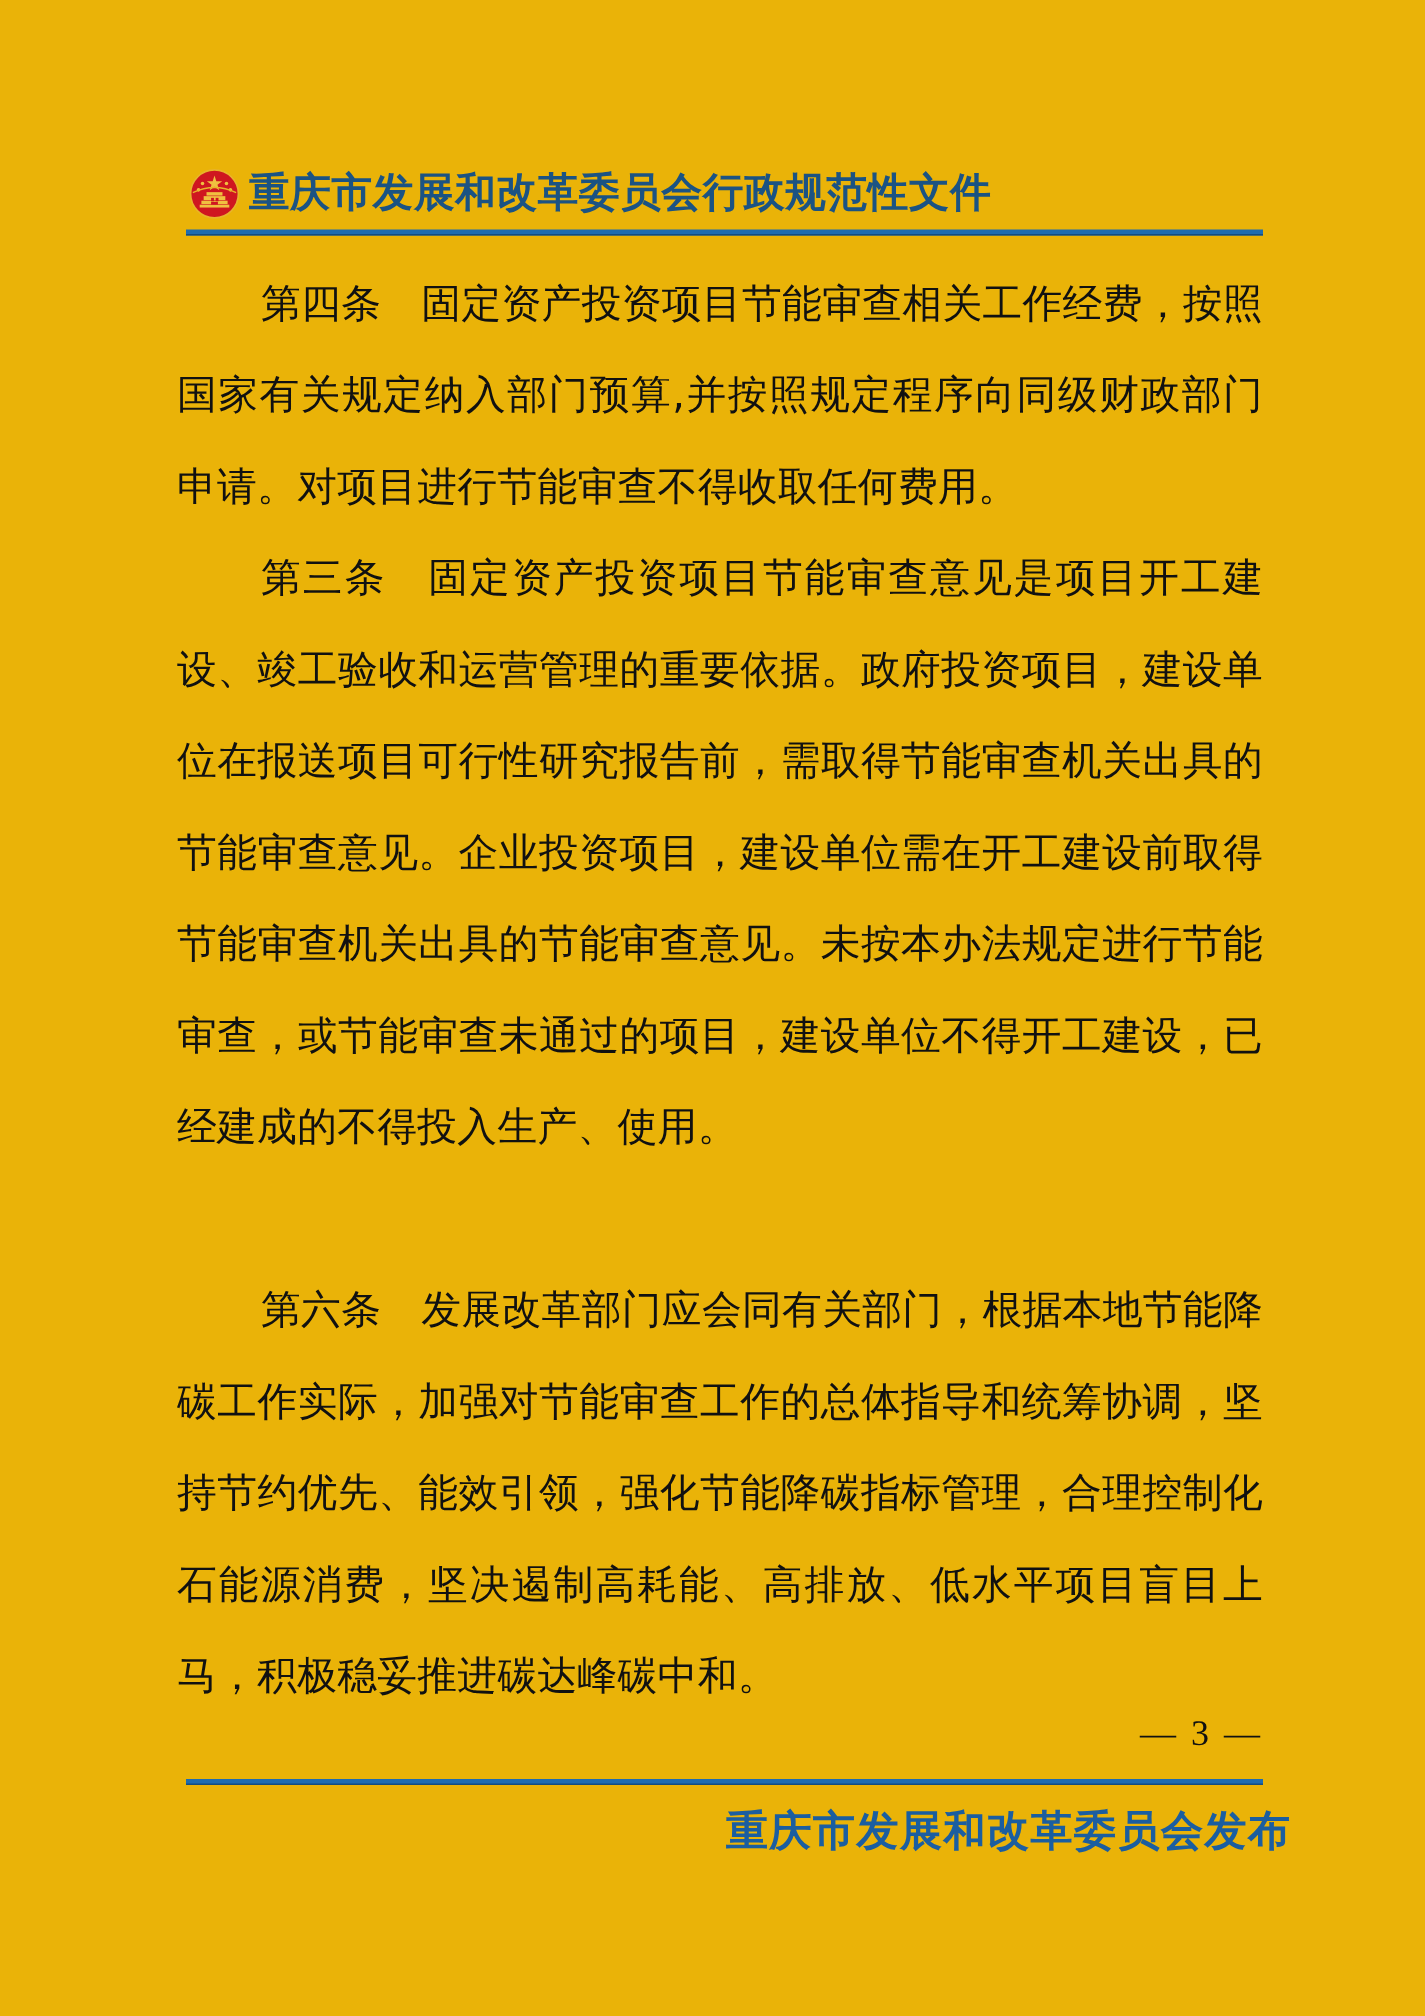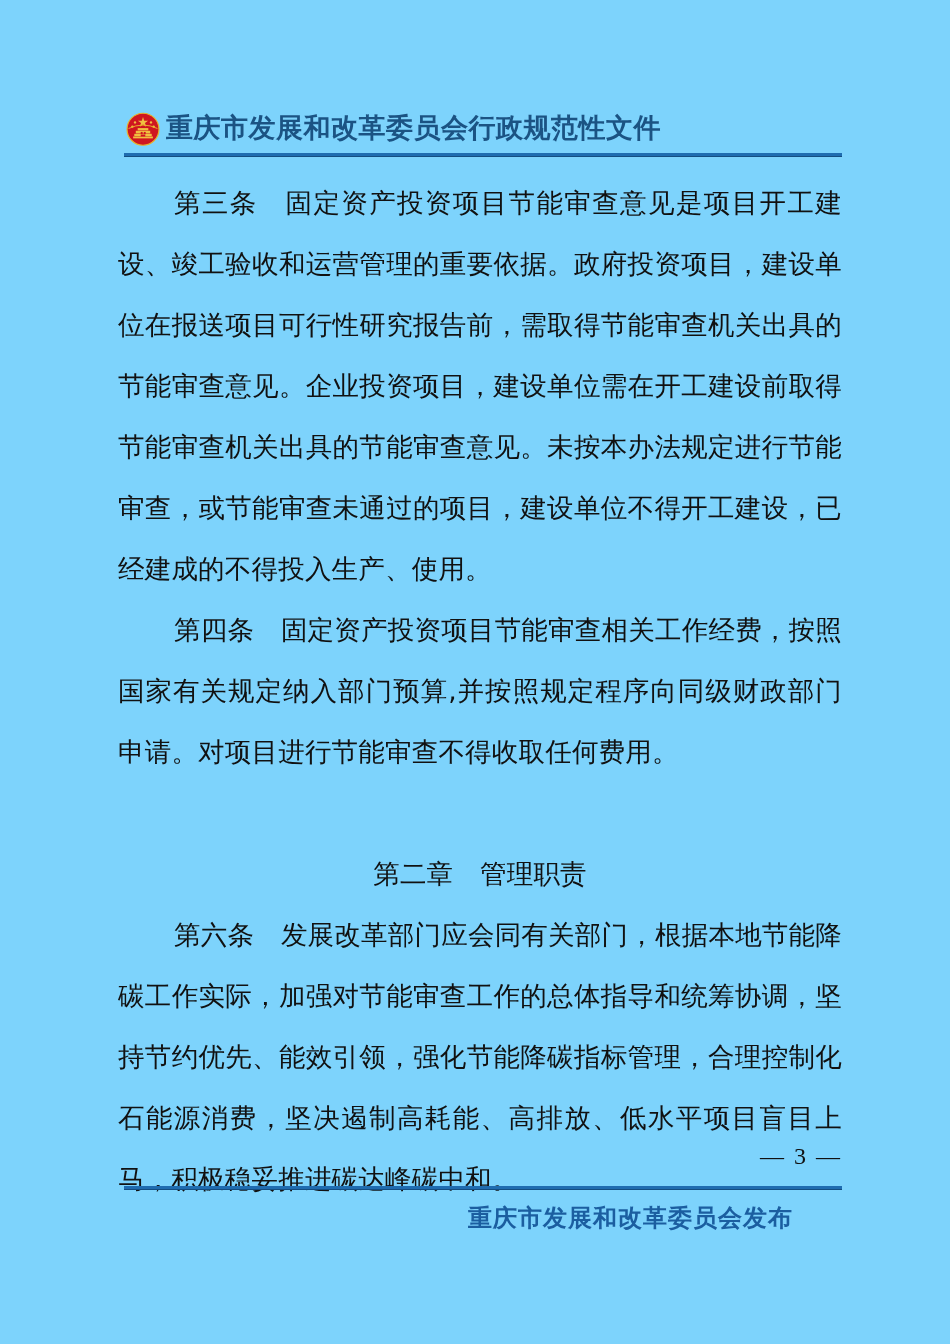--- a/index.html
+++ b/index.html
@@ -10,21 +10,21 @@
   }
   body {
     font-family: "Liberation Sans", "DejaVu Sans", sans-serif;
     color: #000000;
   }
   .page {
     position: relative;
     width: 950px;
     height: 1344px;
     margin: 0 auto;
-    background: #7dd3fc;
+    background: #eab308;
     overflow: hidden;
     box-sizing: border-box;
   }
 
   
   .header {
     position: absolute;
     left: 124px;
     top: 100px;
     width: 718px;
@@ -110,25 +110,25 @@
     left: 124px;
     top: 1186px;
     width: 718px;
     height: 4px;
     background: #1f6cb0;
     border-bottom: 1px solid #144d80;
     box-sizing: border-box;
   }
   .footer-issuer {
     position: absolute;
-    left: 468px;
+    left: 484px;
     top: 1202px;
     font-family: Liberation Mono, monospace;
     font-weight: bold;
-    font-size: 24px;
+    font-size: 28px;
     color: #1b5ea0;
     letter-spacing: 1px;
     white-space: nowrap;
   }
 </style>
 </head>
 <body>
 
 <div class="page">
 
@@ -152,27 +152,26 @@
         <path d="M12 46 q38 -18 76 0" fill="none" stroke="#e8b32a" stroke-width="2.5"></path>
       </svg>
     </span>
     <span class="header-title">重庆市发展和改革委员会行政规范性文件</span>
   </div>
 
   <div class="header-rule"></div>
 
   <div class="body-area">
 
+    <p class="para">第四条　固定资产投资项目节能审查相关工作经费，按照国家有关规定纳入部门预算,并按照规定程序向同级财政部门申请。对项目进行节能审查不得收取任何费用。</p>
+
     <p class="para">第三条　固定资产投资项目节能审查意见是项目开工建设、竣工验收和运营管理的重要依据。政府投资项目，建设单位在报送项目可行性研究报告前，需取得节能审查机关出具的节能审查意见。企业投资项目，建设单位需在开工建设前取得节能审查机关出具的节能审查意见。未按本办法规定进行节能审查，或节能审查未通过的项目，建设单位不得开工建设，已经建成的不得投入生产、使用。</p>
-
-    <p class="para">第四条　固定资产投资项目节能审查相关工作经费，按照国家有关规定纳入部门预算,并按照规定程序向同级财政部门申请。对项目进行节能审查不得收取任何费用。</p>
 
     <div class="spacer-line"></div>
 
-    <p class="chapter-heading">第二章　管理职责</p>
 
 
     <p class="para">第六条　发展改革部门应会同有关部门，根据本地节能降碳工作实际，加强对节能审查工作的总体指导和统筹协调，坚持节约优先、能效引领，强化节能降碳指标管理，合理控制化石能源消费，坚决遏制高耗能、高排放、低水平项目盲目上马，积极稳妥推进碳达峰碳中和。</p>
   </div>
 
   <div class="page-number">— 3 —</div>
 
   <div class="footer-rule"></div>
 
   <div class="footer-issuer">重庆市发展和改革委员会发布</div>

